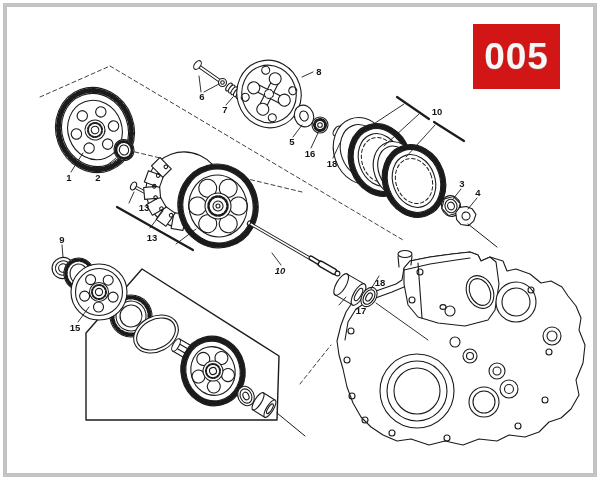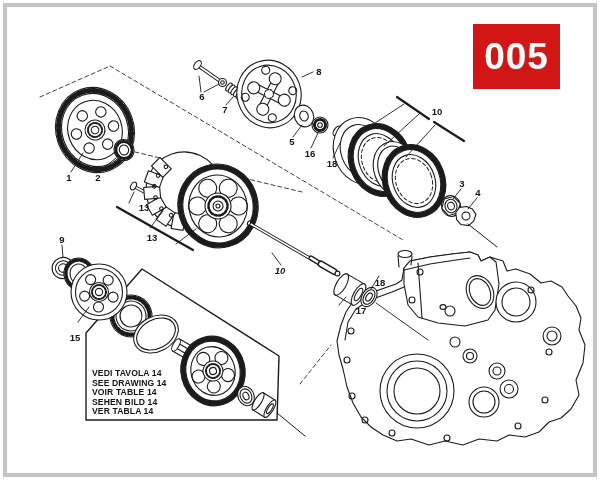--- a/index.html
+++ b/index.html
@@ -385,40 +385,33 @@
         <line x1="379" y1="276" x2="371" y2="289"></line>
         <line x1="150" y1="228" x2="163" y2="211"></line>
         <line x1="176" y1="244" x2="196" y2="229"></line>
         <line x1="404" y1="104" x2="363" y2="131"></line>
         <line x1="419" y1="114" x2="384" y2="146"></line>
         <line x1="435" y1="125" x2="406" y2="157"></line>
       </g>
     </g>
   </svg>
 
-  <div class="note">
-    <div>VEDI TAVOLA 14</div>
-    <div>SEE DRAWING 14</div>
-    <div>VOIR TABLE 14</div>
-    <div>SEHEN BILD 14</div>
-    <div>VER TABLA 14</div>
-  </div>
 
   <div class="badge" style="background: rgb(210, 21, 21); color: rgb(247, 247, 247);">005</div>
 <div class="callout" style="left: 69px; top: 178px;">1</div>
     <div class="callout" style="left: 98px; top: 178px;">2</div>
     <div class="callout" style="left: 462px; top: 184px;">3</div>
     <div class="callout" style="left: 478px; top: 193px;">4</div>
     <div class="callout" style="left: 292px; top: 142px;">5</div>
     <div class="callout" style="left: 202px; top: 97px;">6</div>
     <div class="callout" style="left: 225px; top: 110px;">7</div>
     <div class="callout" style="left: 319px; top: 72px;">8</div>
     <div class="callout" style="left: 62px; top: 240px;">9</div>
     <div class="callout" style="left: 280px; top: 271px; font-style: italic;">10</div>
     <div class="callout" style="left: 310px; top: 154px;">16</div>
     <div class="callout" style="left: 332px; top: 164px;">18</div>
     <div class="callout" style="left: 144px; top: 208px;">13</div>
     <div class="callout" style="left: 437px; top: 112px;">10</div>
-    <div class="callout" style="left: 75px; top: 328px; margin-top: 10px;">15</div>
+    <div class="callout" style="left: 75px; top: 328px;">15</div>
     <div class="callout" style="left: 152px; top: 238px;">13</div>
     <div class="callout" style="left: 337px; top: 311px; margin-left: 24px;">17</div>
     <div class="callout" style="left: 380px; top: 271px; margin-top: 12px;">18</div>
   </div>
 
 </body></html>

